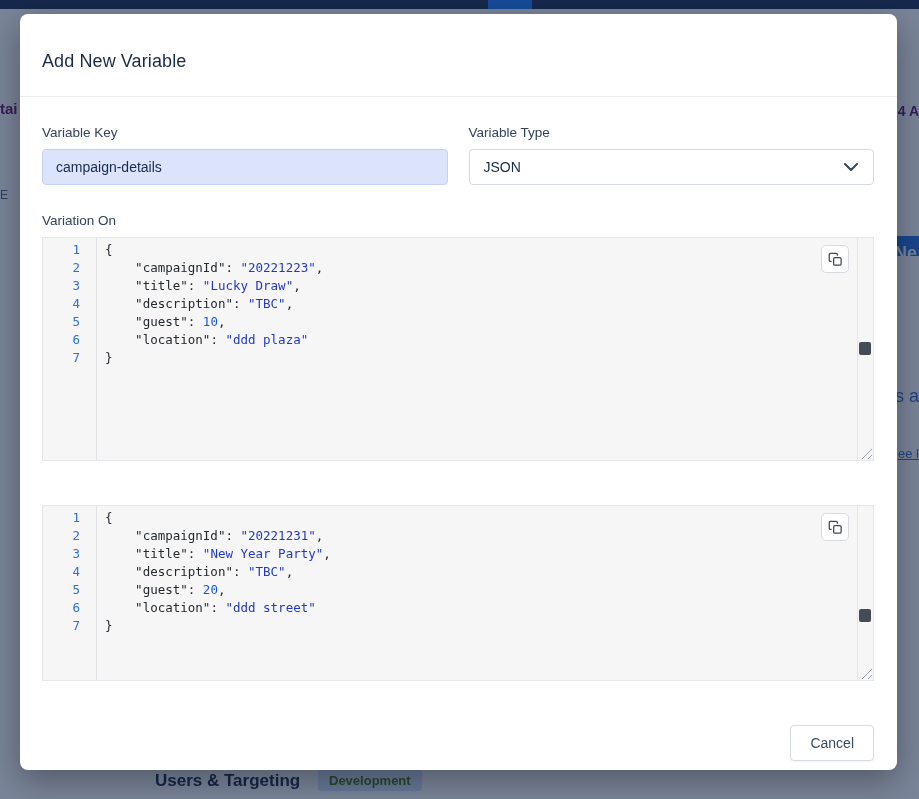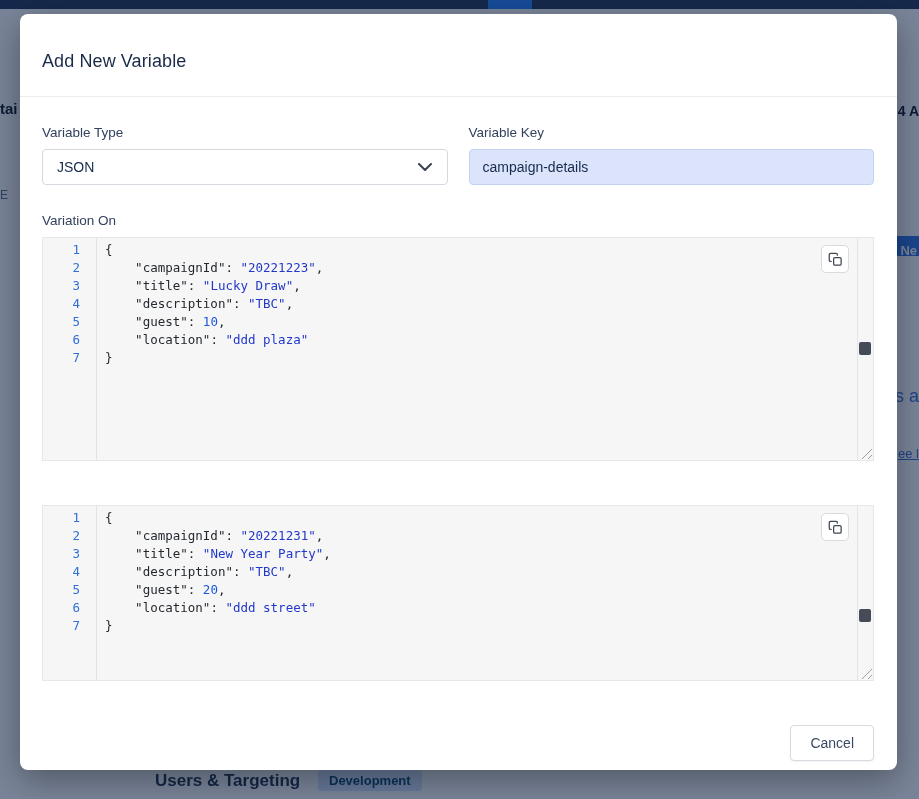--- a/index.html
+++ b/index.html
@@ -5,30 +5,30 @@
   * { margin:0; padding:0; box-sizing:border-box; }
   html,body { width:919px; height:799px; overflow:hidden; }
   body { font-family:"Liberation Sans", sans-serif; background:#fff; position:relative; }
 
   .stage { position:absolute; inset:0; }
 
   
   .bg-page { position:absolute; inset:0; background:#fff; }
   .top-bar { position:absolute; top:0; left:0; right:0; height:9px; background:var(--header-bar,#253858); }
   .top-bar-accent { position:absolute; left:488px; top:0; width:44px; height:9px; background:#2684ff; }
-  .frag { position:absolute; color:#0f172a; white-space:nowrap; }
+  .frag { position:absolute; color:#701a75; white-space:nowrap; }
   .frag-tai { left:0; top:100px; font-size:15px; font-weight:700; }
   .frag-e { left:0; top:188px; font-size:12px; color:#5e6c84; }
   .frag-4a { right:0; top:103px; font-size:14px; font-weight:600;margin-left:12px; }
   .frag-ne { right:0; top:236px; height:20px; padding:7px 2px 0 8px; background:#2e75e6; color:#fff;
-             font-size:13px; font-weight:600; border-radius:4px 0 0 4px; overflow:hidden;margin-left:28px; }
+             font-size:18px; font-weight:600; border-radius:4px 0 0 4px; overflow:hidden;margin-left:28px; }
   .frag-sa { right:0; top:386px; font-size:18px; color:var(--link,#3b6fd8); }
   .frag-eel { right:0; top:446px; font-size:13px; color:var(--link,#3b6fd8); text-decoration:underline; }
   .frag-users { left:155px; top:771px; font-size:17px; font-weight:700; color:#22334f; }
-  .frag-badge { left:318px; top:770px; font-size:13px; font-weight:600; color:#0c4a6e;
+  .frag-badge { left:318px; top:770px; font-size:13px; font-weight:600; color:#4d7c0f;
                 background:#d6e4ff; padding:3px 11px; border-radius:3px; }
 
   
   .blanket { position:absolute; inset:0; background:rgba(9,30,66,0.54); }
 
   
   .modal { position:absolute; left:20px; top:14px; width:877px; height:756px; background:#fff;
            border-radius:8px; box-shadow:0 10px 34px rgba(0,0,0,0.35); display:flex; flex-direction:column;
            overflow:hidden; }
   .modal-header { padding:37px 22px 24px; }
@@ -102,31 +102,31 @@
 
   <div class="modal">
     <div class="modal-header">
       <h1>Add New Variable</h1>
     </div>
     <div class="modal-divider"></div>
 
     <div class="modal-body">
       <div class="field-row">
         <div class="field">
+          <label class="field-label">Variable Key</label>
+          <input class="text-input" type="text" value="campaign-details" style="">
+        </div>
+        <div class="field">
           <label class="field-label">Variable Type</label>
           <div class="select">
             <span>JSON</span>
             <svg width="14" height="8" viewBox="0 0 14 8">
               <path d="M1 1l6 6 6-6" fill="none" stroke="#3a4354" stroke-width="2" stroke-linecap="round" stroke-linejoin="round"></path>
             </svg>
           </div>
-        </div>
-        <div class="field">
-          <label class="field-label">Variable Key</label>
-          <input class="text-input" type="text" value="campaign-details" style="">
         </div>
       </div>
 
       <div class="variation">
         <div class="field-label">Variation On</div>
         <div class="code-editor editor-tall">
           <div class="gutter">
               <div class="ln">1</div>
               <div class="ln">2</div>
               <div class="ln">3</div>

